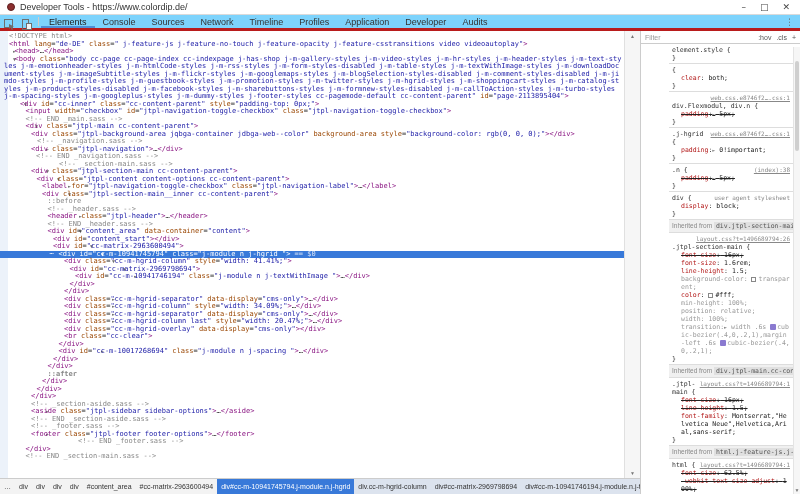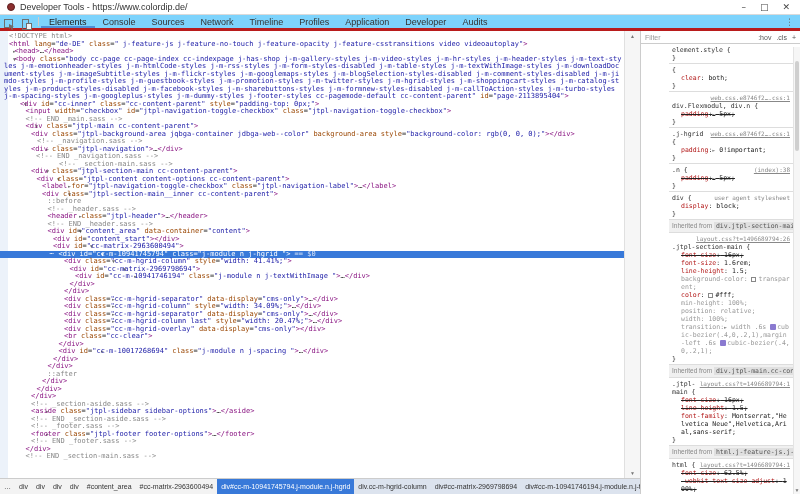--- a/index.html
+++ b/index.html
@@ -164,30 +164,30 @@
           <div class="row" style="text-indent: 54px;"><span class="arrow">►</span><span class="tk-tag">&lt;div</span> <span class="tk-attr">class</span>=<span class="tk-val">"cc-m-hgrid-separator"</span> <span class="tk-attr">data-display</span>=<span class="tk-val">"cms-only"</span><span class="tk-tag">&gt;</span><span class="tk-text">…</span><span class="tk-tag">&lt;/div</span><span class="tk-tag">&gt;</span></div>
           <div class="row" style="text-indent: 54px;"><span class="arrow">►</span><span class="tk-tag">&lt;div</span> <span class="tk-attr">class</span>=<span class="tk-val">"cc-m-hgrid-column"</span> <span class="tk-attr">style</span>=<span class="tk-val">"width: 34.09%;"</span><span class="tk-tag">&gt;</span><span class="tk-text">…</span><span class="tk-tag">&lt;/div</span><span class="tk-tag">&gt;</span></div>
           <div class="row" style="text-indent: 54px;"><span class="arrow">►</span><span class="tk-tag">&lt;div</span> <span class="tk-attr">class</span>=<span class="tk-val">"cc-m-hgrid-separator"</span> <span class="tk-attr">data-display</span>=<span class="tk-val">"cms-only"</span><span class="tk-tag">&gt;</span><span class="tk-text">…</span><span class="tk-tag">&lt;/div</span><span class="tk-tag">&gt;</span></div>
           <div class="row" style="text-indent: 54px;"><span class="arrow">►</span><span class="tk-tag">&lt;div</span> <span class="tk-attr">class</span>=<span class="tk-val">"cc-m-hgrid-column last"</span> <span class="tk-attr">style</span>=<span class="tk-val">"width: 20.47%;"</span><span class="tk-tag">&gt;</span><span class="tk-text">…</span><span class="tk-tag">&lt;/div</span><span class="tk-tag">&gt;</span></div>
           <div class="row" style="text-indent: 60px;"><span class="tk-tag">&lt;div</span> <span class="tk-attr">class</span>=<span class="tk-val">"cc-m-hgrid-overlay"</span> <span class="tk-attr">data-display</span>=<span class="tk-val">"cms-only"</span><span class="tk-tag">&gt;</span><span class="tk-tag">&lt;/div</span><span class="tk-tag">&gt;</span></div>
           <div class="row" style="text-indent: 60px;"><span class="tk-tag">&lt;br</span> <span class="tk-attr">class</span>=<span class="tk-val">"cc-clear"</span><span class="tk-tag">&gt;</span></div>
           <div class="row" style="text-indent: 54.5px;"><span class="tk-tag">&lt;/div</span><span class="tk-tag">&gt;</span></div>
           <div class="row" style="text-indent: 48.5px;"><span class="arrow">►</span><span class="tk-tag">&lt;div</span> <span class="tk-attr">id</span>=<span class="tk-val">"cc-m-10017268694"</span> <span class="tk-attr">class</span>=<span class="tk-val">"j-module n j-spacing "</span><span class="tk-tag">&gt;</span><span class="tk-text">…</span><span class="tk-tag">&lt;/div</span><span class="tk-tag">&gt;</span></div>
           <div class="row" style="text-indent: 49px;"><span class="tk-tag">&lt;/div</span><span class="tk-tag">&gt;</span></div>
           <div class="row" style="text-indent: 43.5px;"><span class="tk-tag">&lt;/div</span><span class="tk-tag">&gt;</span></div>
-          <div class="row" style="text-indent: 43.5px;"><span class="tok-pseudo">::after</span></div>
+          <div class="row" style="text-indent: 43.5px; font-weight: bold;"><span class="tok-pseudo">::after</span></div>
           <div class="row" style="text-indent: 38px;"><span class="tk-tag">&lt;/div</span><span class="tk-tag">&gt;</span></div>
           <div class="row" style="text-indent: 32.5px;"><span class="tk-tag">&lt;/div</span><span class="tk-tag">&gt;</span></div>
           <div class="row" style="text-indent: 27px;"><span class="tk-tag">&lt;/div</span><span class="tk-tag">&gt;</span></div>
           <div class="row" style="text-indent: 27px;"><span class="tok-comment">&lt;!-- _section-aside.sass --&gt;</span></div>
           <div class="row" style="text-indent: 21px;"><span class="arrow">►</span><span class="tk-tag">&lt;aside</span> <span class="tk-attr">class</span>=<span class="tk-val">"jtpl-sidebar sidebar-options"</span><span class="tk-tag">&gt;</span><span class="tk-text">…</span><span class="tk-tag">&lt;/aside</span><span class="tk-tag">&gt;</span></div>
           <div class="row" style="text-indent: 27px;"><span class="tok-comment">&lt;!-- END _section-aside.sass --&gt;</span></div>
           <div class="row" style="text-indent: 27px;"><span class="tok-comment">&lt;!-- _footer.sass --&gt;</span></div>
           <div class="row" style="text-indent: 21px;"><span class="arrow">►</span><span class="tk-tag">&lt;footer</span> <span class="tk-attr">class</span>=<span class="tk-val">"jtpl-footer footer-options"</span><span class="tk-tag">&gt;</span><span class="tk-text">…</span><span class="tk-tag">&lt;/footer</span><span class="tk-tag">&gt;</span></div>
-          <div class="row" style="text-indent: 27px;"><span class="tok-comment">&lt;!-- END _footer.sass --&gt;</span></div>
+          <div class="row" style="text-indent: 27px; margin-left: 47px;"><span class="tok-comment">&lt;!-- END _footer.sass --&gt;</span></div>
           <div class="row" style="text-indent: 21.5px;"><span class="tk-tag">&lt;/div</span><span class="tk-tag">&gt;</span></div>
           <div class="row" style="text-indent: 21.5px;"><span class="tok-comment">&lt;!-- END _section-main.sass --&gt;</span></div>
         </div>
       <div class="v-scrollbar">
         <div class="sb-up">▲</div>
         <div class="sb-down">▼</div>
       </div>
       <div class="crumbs" id="crumbs">
           <div class="crumb">…</div>
           <div class="crumb">div</div>

